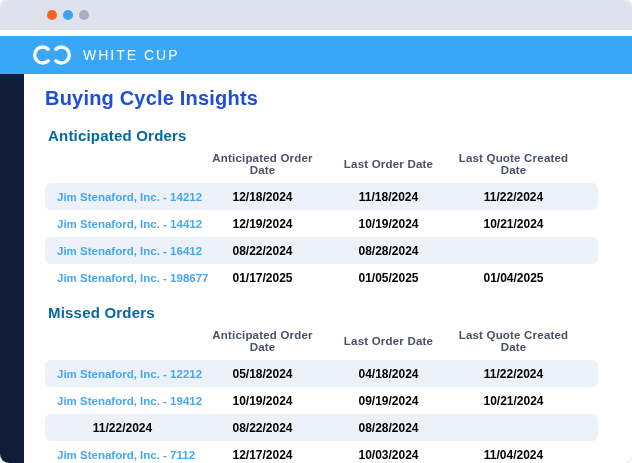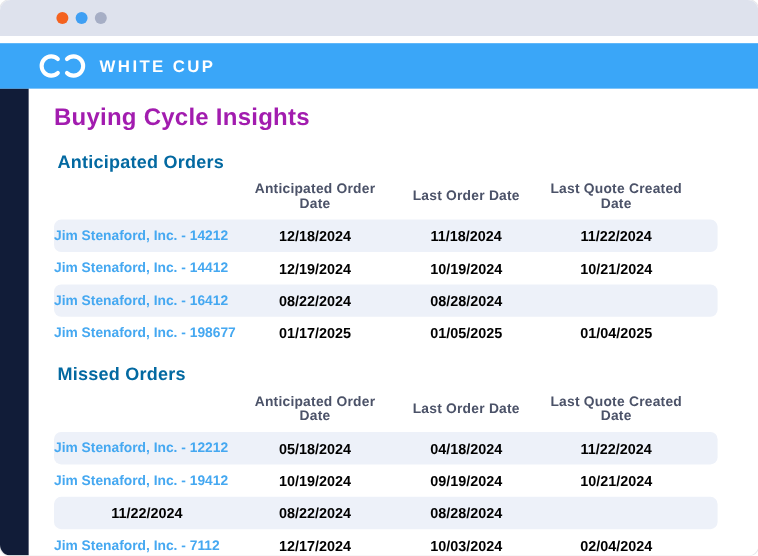--- a/index.html
+++ b/index.html
@@ -29,32 +29,32 @@
     height: 38px;
     background: #3aa6f8;
     display: flex;
     align-items: center;
     padding-left: 30px;
     color: #ffffff;
   }
   .logo-mark { display: block; margin-right: 9px; }
   .brand-name {
     font-size: 14px;
-    font-weight: 700;
+    font-weight: 400;
     letter-spacing: 2px;
     color: #ffffff;
   }
   
   .app-body { display: flex; height: 389px; }
   .left-rail { width: 24px; background: #111c38; flex: none; }
   .content { flex: 1; background: #ffffff; padding: 13px 0 0 21px; }
   .page-title {
     font-size: 20px;
     font-weight: 700;
-    color: #a21caf;
+    color: #1d4ed8;
     margin-bottom: 17px;
     letter-spacing: 0.2px;
   }
   .section { margin-bottom: 13px; }
   .section-title {
     font-size: 15px;
     font-weight: 700;
     color: #0369a1;
     margin-left: 3px;
     margin-bottom: 8px;
@@ -70,20 +70,21 @@
   .head-cell {
     font-size: 11.5px;
     font-weight: 700;
     color: #4b5268;
     text-align: center;
     letter-spacing: 0.2px;
   }
   .data-row { height: 27px; border-radius: 6px; }
   .data-row.alt { background: #edf1f9; }
   .cell-customer {
+    padding-left: 12px;
     font-size: 11.5px;
     font-weight: 700;
     color: #45a8f1;
     text-decoration: none;
     white-space: nowrap;
   }
   .cell-date {
     font-size: 12px;
     font-weight: 700;
     color: #000000;
@@ -180,19 +181,19 @@
         </div>
         <div class="grid-row data-row alt">
           <div class="cell-date">11/22/2024</div>
           <div class="cell-date">08/22/2024</div>
           <div class="cell-date">08/28/2024</div>
         </div>
         <div class="grid-row data-row">
           <a href="#" class="cell-customer">Jim Stenaford, Inc. - 7112</a>
           <div class="cell-date">12/17/2024</div>
           <div class="cell-date">10/03/2024</div>
-          <div class="cell-date">02/04/2024</div>
+          <div class="cell-date">11/04/2024</div>
         </div>
       </div>
 
     </div>
   </div>
 </div>
 
 </body></html>

